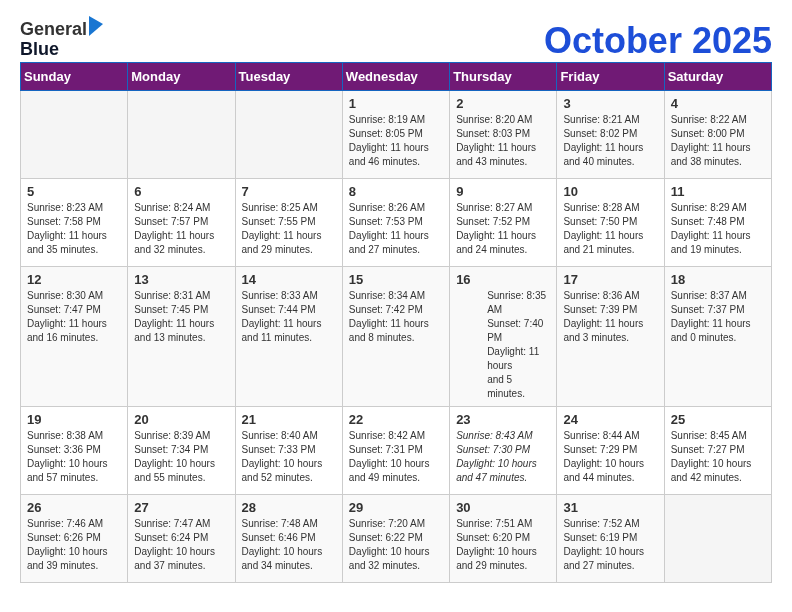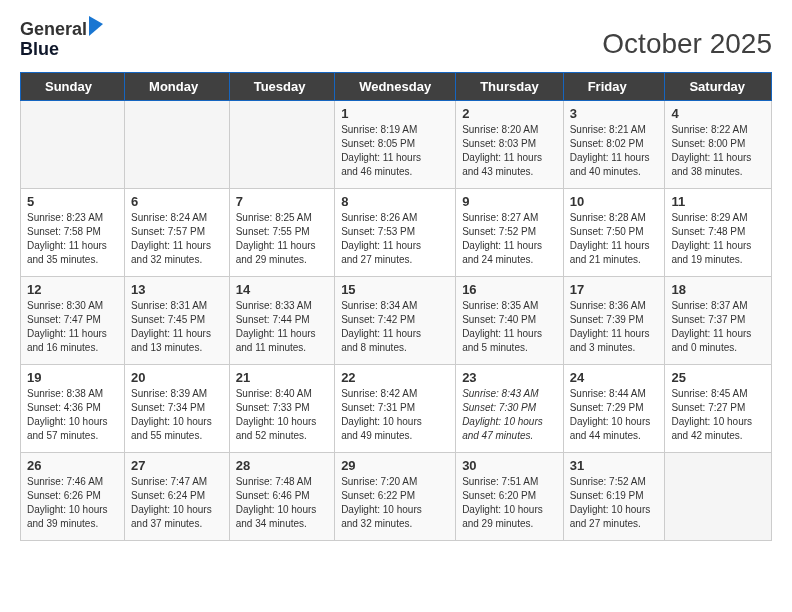--- a/index.html
+++ b/index.html
@@ -6,22 +6,22 @@
     body {
       font-family: Arial, sans-serif;
       background: #fff;
       width: 792px;
       min-height: 612px;
       padding: 20px;
     }
     .header {
       display: flex;
       justify-content: space-between;
-      align-items: flex-end;
-      margin-bottom: 12px;
+      align-items: flex-start;
+      margin-bottom: 0;
     }
     .logo {
       display: flex;
       align-items: center;
     }
     .logo-text {
       display: flex;
       flex-direction: column;
       font-size: 18px;
       font-weight: bold;
@@ -32,38 +32,38 @@
     .logo-icon {
       width: 14px;
       height: 20px;
       margin-left: 2px;
       margin-top: -4px;
     }
     .title-section {
       text-align: right;
     }
     .month-title {
-      font-size: 28px;
-      font-weight: normal;
-      color: #404040;
+      font-size: 36px;
+      font-weight: bold;
+      color: #1d4ed8;
     }
     .subtitle {
       font-size: 16px;
       color: #555;
     }
     .calendar {
       width: 100%;
       border-collapse: collapse;
       border: 1px solid #ccc;
     }
     .calendar th {
-      background-color: #404040;
+      background-color: #701a75;
       color: white;
       text-align: left;
-      padding: 6px 24px;
+      padding: 6px 3px;
       font-size: 13px;
       font-weight: bold;
       border: 1px solid #1565c0;
     }
     .calendar td {
       vertical-align: top;
       padding: 5px 6px;
       font-size: 10.5px;
       color: #333;
       border: 1px solid #ccc;
@@ -233,21 +233,21 @@
         </td>
         <td>
           <span class="day-num">15</span>
           <div class="day-info" style="white-space: pre-line;">Sunrise: 8:34 AM
 Sunset: 7:42 PM
 Daylight: 11 hours
 and 8 minutes.</div>
         </td>
         <td>
           <span class="day-num">16</span>
-          <div class="day-info" style="white-space: pre-line;">Sunrise: 8:35 AM
+          <div class="day-info" style="white-space: pre-line; margin-left: 31px;">Sunrise: 8:35 AM
 Sunset: 7:40 PM
 Daylight: 11 hours
 and 5 minutes.</div>
         </td>
         <td>
           <span class="day-num">17</span>
           <div class="day-info" style="white-space: pre-line;">Sunrise: 8:36 AM
 Sunset: 7:39 PM
 Daylight: 11 hours
 and 3 minutes.</div>
@@ -257,21 +257,21 @@
           <div class="day-info" style="white-space: pre-line;">Sunrise: 8:37 AM
 Sunset: 7:37 PM
 Daylight: 11 hours
 and 0 minutes.</div>
         </td>
       </tr>
       <tr class="week-row">
         <td>
           <span class="day-num">19</span>
           <div class="day-info" style="white-space: pre-line;">Sunrise: 8:38 AM
-Sunset: 4:36 PM
+Sunset: 3:36 PM
 Daylight: 10 hours
 and 57 minutes.</div>
         </td>
         <td>
           <span class="day-num">20</span>
           <div class="day-info" style="white-space: pre-line;">Sunrise: 8:39 AM
 Sunset: 7:34 PM
 Daylight: 10 hours
 and 55 minutes.</div>
         </td>

